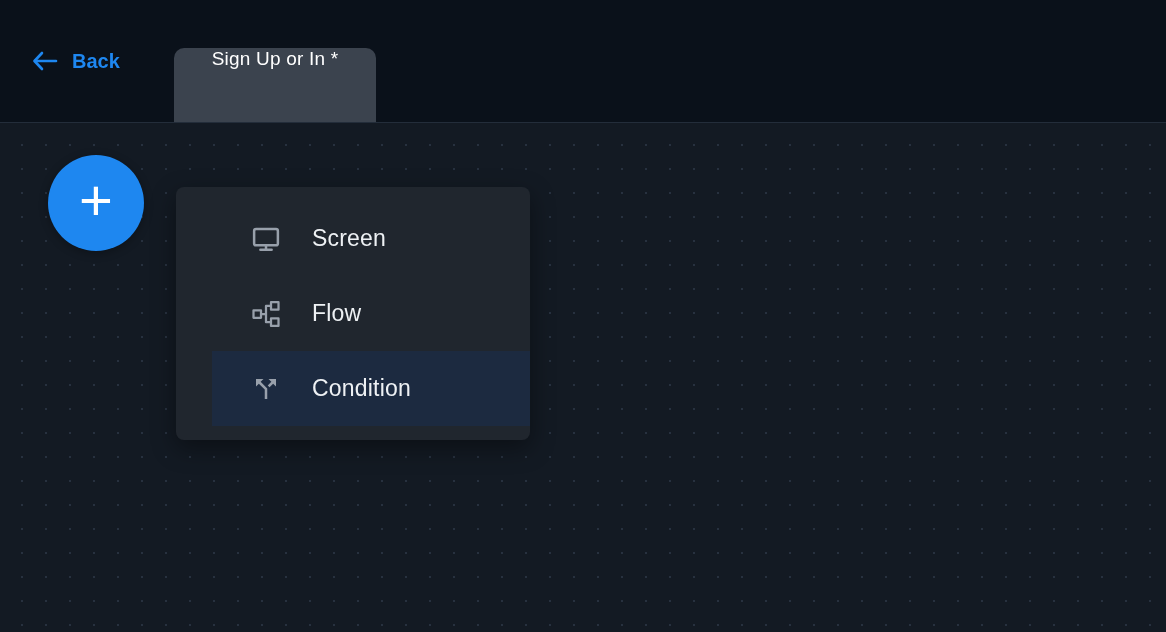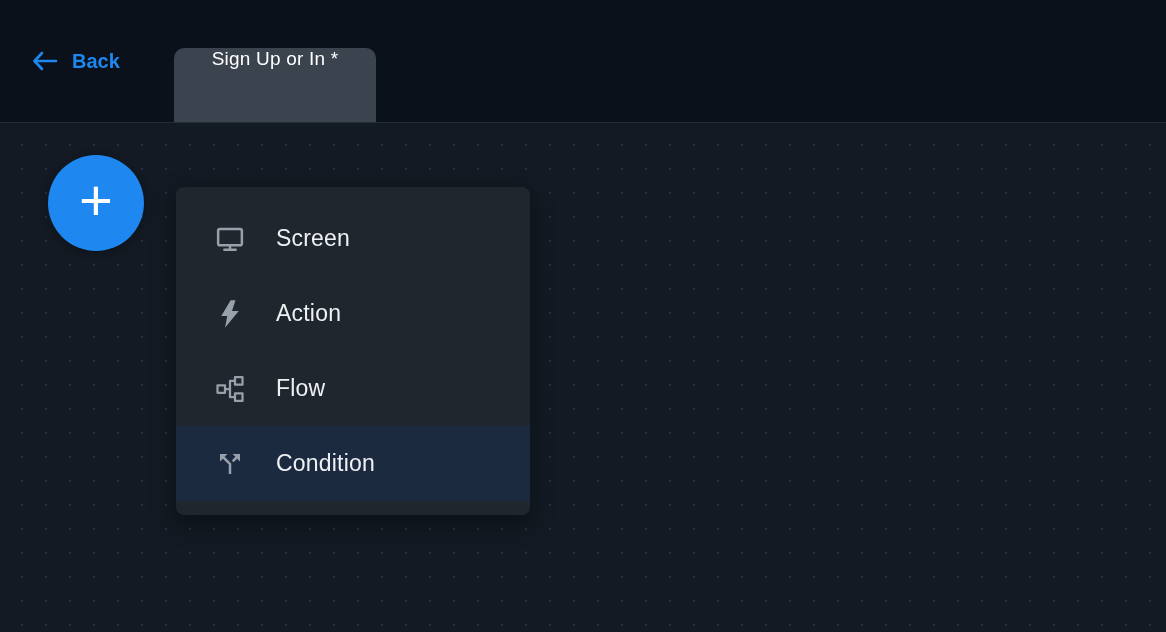--- a/index.html
+++ b/index.html
@@ -88,20 +88,21 @@
     border-radius:8px;
     padding:14px 0;
     box-shadow:0 8px 24px rgba(0,0,0,.4);
   }
   .menu-item{
     height:75px;
     display:flex;align-items:center;
     padding-left:38px;
     gap:30px;
     cursor:pointer;
+    margin-left:36px;
   }
   .menu-item.selected{
     background:var(--menu-selected-bg);
   }
   .mi-icon{
     width:32px;height:32px;
     display:flex;align-items:center;justify-content:center;
     flex:0 0 auto;
   }
   .mi-icon svg{display:block;width:30px;height:30px;}
@@ -142,28 +143,20 @@
         <span class="mi-icon">
           <svg viewBox="0 0 24 24" fill="none" stroke="#98a0ab" stroke-width="2" stroke-linecap="round" stroke-linejoin="round">
             <rect x="2.5" y="4" width="19" height="13" rx="1.5"></rect>
             <line x1="12" y1="17" x2="12" y2="20.5"></line>
             <line x1="7.5" y1="20.5" x2="16.5" y2="20.5"></line>
           </svg>
         </span>
         <span class="mi-label">Screen</span>
       </div>
 
-      <div class="menu-item">
-        <span class="mi-icon">
-          <svg viewBox="0 0 24 24" fill="#98a0ab">
-            <path d="M12.5 1 L5 13.5 H9.8 L8 23 L19 9.5 H13.6 L16.4 1 Z"></path>
-          </svg>
-        </span>
-        <span class="mi-label">Action</span>
-      </div>
 
 
       <div class="menu-item">
         <span class="mi-icon">
           <svg viewBox="0 0 24 24" fill="none" stroke="#98a0ab" stroke-width="1.8" stroke-linejoin="round">
             <rect x="2" y="9" width="6" height="6"></rect>
             <rect x="16" y="2.5" width="6" height="6"></rect>
             <rect x="16" y="15.5" width="6" height="6"></rect>
             <path d="M8 12h4V5.5h4"></path>
             <path d="M12 12v6.5h4"></path>

